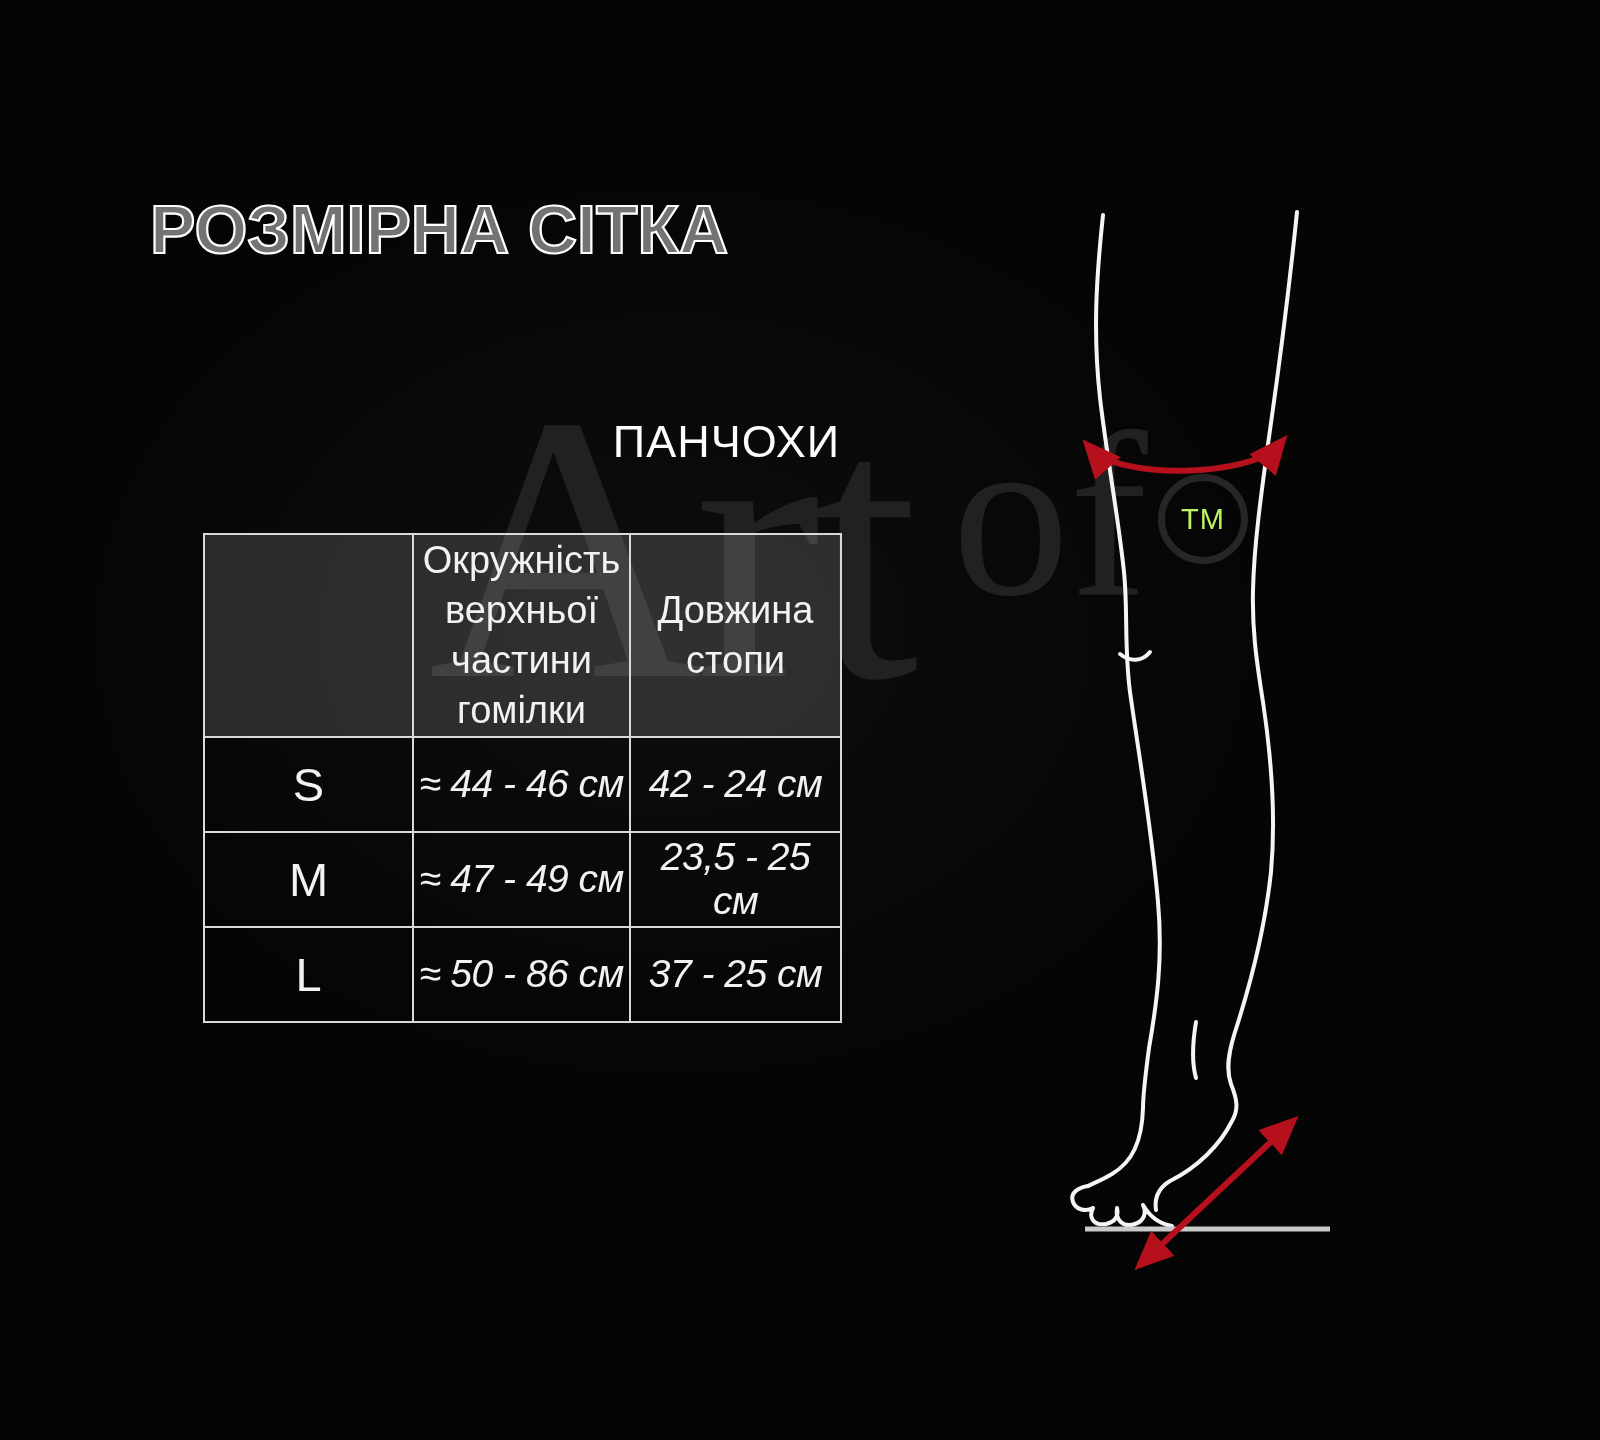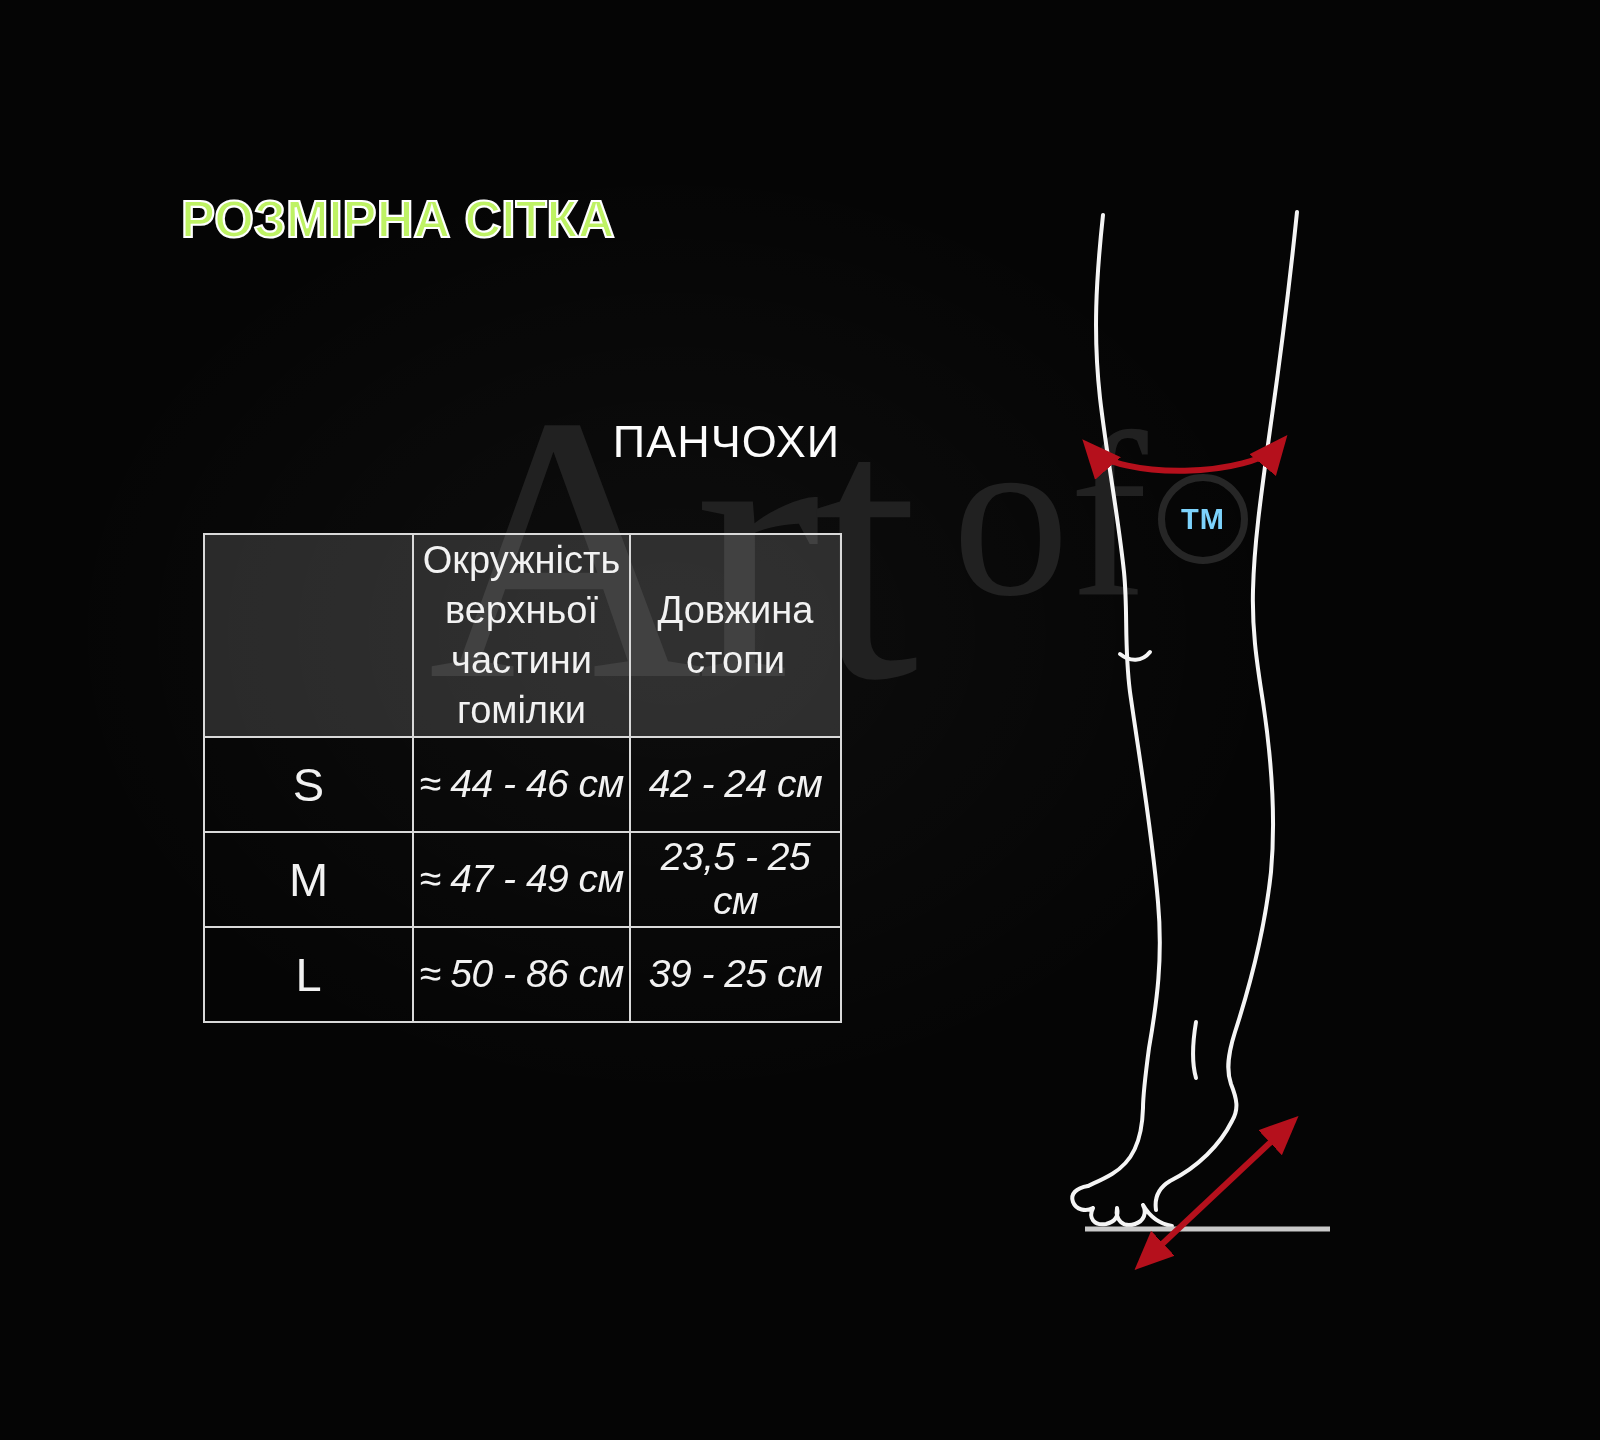--- a/index.html
+++ b/index.html
@@ -8,25 +8,25 @@
   .page::before{content:"";position:absolute;inset:0;pointer-events:none;
         background:radial-gradient(ellipse 860px 660px at 42% 44%, rgba(255,255,255,0.035), rgba(0,0,0,0) 72%);}
 
   
   .watermark{position:absolute;inset:0;color:#212121;font-family:"Liberation Serif",serif;z-index:1;border-radius:32px;}
   .wm-art{position:absolute;left:428px;top:358px;font-size:380px;line-height:1;letter-spacing:-8px;}
   .wm-of{position:absolute;left:952px;top:398px;font-size:235px;line-height:1;}
   .wm-sex{position:absolute;left:422px;top:608px;font-size:500px;line-height:1;letter-spacing:-12px;}
   .wm-tm{position:absolute;left:1158px;top:474px;width:76px;height:76px;border:7px solid #262626;
          border-radius:50%;display:flex;align-items:center;justify-content:center;
-         font-family:"Liberation Sans",sans-serif;font-weight:bold;font-size:29px;color:#7dd3fc;letter-spacing:1px;}
+         font-family:"Liberation Sans",sans-serif;font-weight:normal;font-size:29px;color:#bef264;letter-spacing:1px;}
 
   
-  .title{position:absolute;left:150px;top:190px;z-index:3;font-size:51px;font-weight:900;
-         color:#bef264;-webkit-text-stroke:2.2px #ffffff;letter-spacing:0px;margin-left:31px;}
+  .title{position:absolute;left:150px;top:190px;z-index:3;font-size:68px;font-weight:900;
+         color:#737373;-webkit-text-stroke:2.2px #ffffff;letter-spacing:0px;}
   .subtitle{position:absolute;left:203px;top:416px;width:637px;z-index:3;text-align:right;
          font-size:45px;font-weight:400;color:#fdfdfd;letter-spacing:1px;}
 
   
   table.size-table{position:absolute;left:203px;top:503px;width:637px;height:472px;z-index:2;
          border-collapse:collapse;table-layout:fixed;color:#f2f2f2;margin-top:30px;}
   .size-table th,.size-table td{border:2px solid #d9d9d9;text-align:center;vertical-align:middle;
          padding:0 4px;font-weight:400;}
   .size-table thead tr{height:187px;}
   .size-table thead th{background:rgba(255,255,255,0.145);font-size:38px;line-height:1.32;}
@@ -73,21 +73,21 @@
         <td class="val-cell">42 - 24 см</td>
       </tr>
       <tr>
         <td class="size-cell">M</td>
         <td class="val-cell">≈ 47 - 49 см</td>
         <td class="val-cell">23,5 - 25 см</td>
       </tr>
       <tr>
         <td class="size-cell">L</td>
         <td class="val-cell">≈ 50 - 86 см</td>
-        <td class="val-cell">39 - 25 см</td>
+        <td class="val-cell">37 - 25 см</td>
       </tr>
     </tbody>
   </table>
 
   <svg class="leg" width="560" height="1160" viewBox="0 0 560 1160">
     <defs>
       <marker id="arrowhead" viewBox="0 0 10 10" refX="7" refY="5" markerWidth="6.5" markerHeight="6.5" orient="auto-start-reverse">
         <path d="M0,0.6 L10,5 L0,9.4 z" fill="#b5101c"></path>
       </marker>
     </defs>

